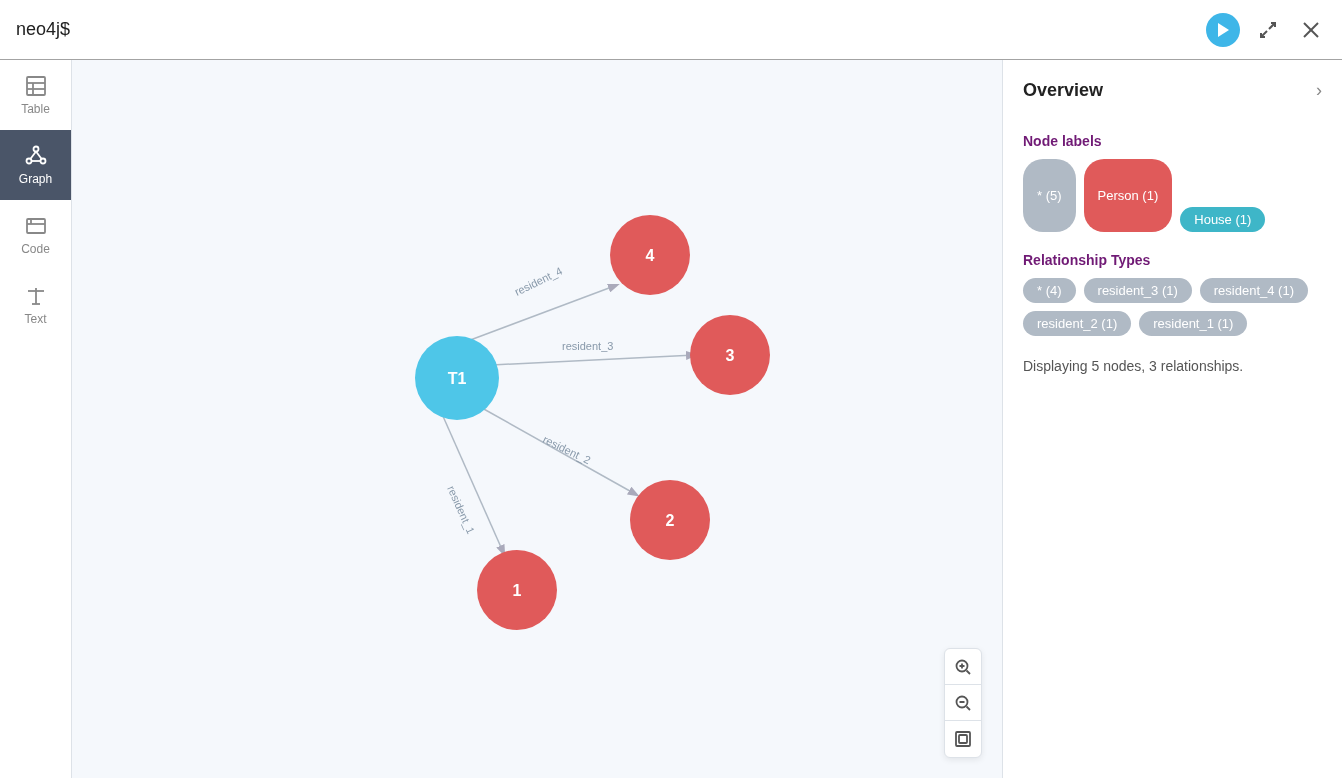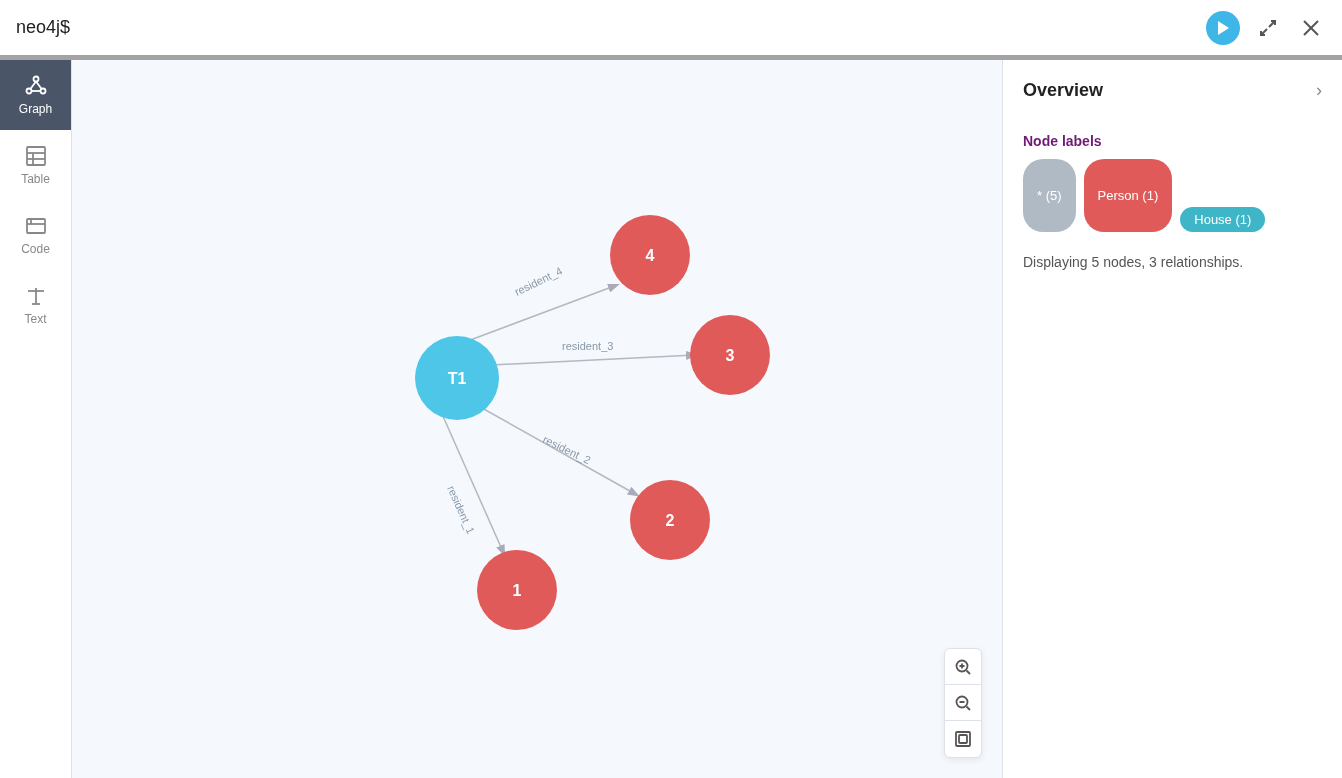--- a/index.html
+++ b/index.html
@@ -1,21 +1,21 @@
 <!DOCTYPE html>
 <html><head>
   <meta charset="utf-8">
   <style>
     * { box-sizing: border-box; margin: 0; padding: 0; }
     body { font-family: 'Segoe UI', Arial, sans-serif; background: #f0f4f7; width: 1342px; height: 778px; overflow: hidden; }
 
     
     .topbar {
       display: flex; align-items: center; justify-content: space-between;
-      background: #fff; border-bottom: 5px solid #a3a3a3;
+      background: #fff; border-bottom: 1px solid #a3a3a3;
       height: 60px; padding: 0 16px;
     }
     .topbar-title { font-size: 18px; color: #222; font-weight: 500; }
     .topbar-actions { display: flex; gap: 12px; align-items: center; }
     .topbar-btn {
       background: none; border: none; cursor: pointer; padding: 6px;
       display: flex; align-items: center; justify-content: center;
     }
     .play-btn {
       background: #3eb6e8; border-radius: 50%; width: 34px; height: 34px;
@@ -110,39 +110,39 @@
         <line x1="2" y1="2" x2="16" y2="16"></line>
         <line x1="16" y1="2" x2="2" y2="16"></line>
       </svg>
     </button>
   </div>
 </div>
 
 <div class="main">
 
   <div class="sidebar">
+    <div class="sidebar-item">
+      <svg viewBox="0 0 24 24" fill="none" stroke="currentColor" stroke-width="1.8">
+        <rect x="3" y="3" width="18" height="18" rx="1"></rect>
+        <line x1="3" y1="9" x2="21" y2="9"></line>
+        <line x1="3" y1="15" x2="21" y2="15"></line>
+        <line x1="9" y1="9" x2="9" y2="21"></line>
+      </svg>
+      <span>Table</span>
+    </div>
     <div class="sidebar-item active">
       <svg viewBox="0 0 24 24" fill="none" stroke="currentColor" stroke-width="1.8">
         <circle cx="12" cy="5" r="2.5"></circle>
         <circle cx="5" cy="17" r="2.5"></circle>
         <circle cx="19" cy="17" r="2.5"></circle>
         <line x1="12" y1="7.5" x2="6.5" y2="14.7"></line>
         <line x1="12" y1="7.5" x2="17.5" y2="14.7"></line>
         <line x1="7.5" y1="17" x2="16.5" y2="17"></line>
       </svg>
       <span>Graph</span>
-    </div>
-    <div class="sidebar-item">
-      <svg viewBox="0 0 24 24" fill="none" stroke="currentColor" stroke-width="1.8">
-        <rect x="3" y="3" width="18" height="18" rx="1"></rect>
-        <line x1="3" y1="9" x2="21" y2="9"></line>
-        <line x1="3" y1="15" x2="21" y2="15"></line>
-        <line x1="9" y1="9" x2="9" y2="21"></line>
-      </svg>
-      <span>Table</span>
     </div>
     <div class="sidebar-item">
       <svg viewBox="0 0 24 24" fill="none" stroke="currentColor" stroke-width="1.8">
         <rect x="3" y="5" width="18" height="14" rx="1"></rect>
         <line x1="3" y1="10" x2="21" y2="10"></line>
         <line x1="7" y1="5" x2="7" y2="10"></line>
       </svg>
       <span>Code</span>
     </div>
     <div class="sidebar-item">
@@ -226,17 +226,27 @@
 
     <div>
       <div class="section-label">Node labels</div>
       <div class="badges">
         <button class="badge badge-gray">* (5)</button>
         <button class="badge badge-red">Person (1)</button>
         <button class="badge badge-teal">House (1)</button>
       </div>
     </div>
 
+    <div>
+      <div class="section-label">Relationship Types</div>
+      <div class="badges">
+        <button class="badge badge-outline">* (4)</button>
+        <button class="badge badge-outline">resident_3 (1)</button>
+        <button class="badge badge-outline">resident_4 (1)</button>
+        <button class="badge badge-outline">resident_2 (1)</button>
+        <button class="badge badge-outline">resident_1 (1)</button>
+      </div>
+    </div>
 
     <div class="display-info">Displaying 5 nodes, 3 relationships.</div>
   </div>
 
 </div>
 
 </body></html>

